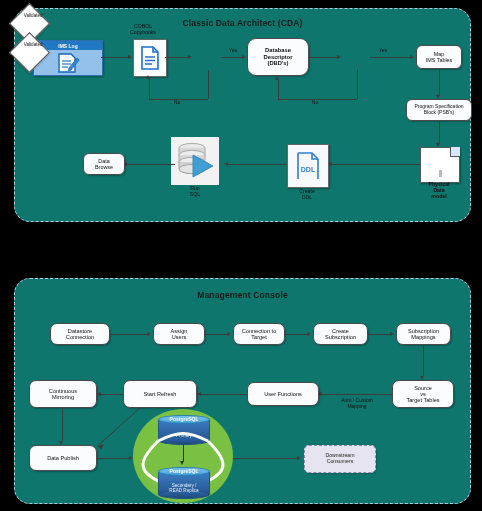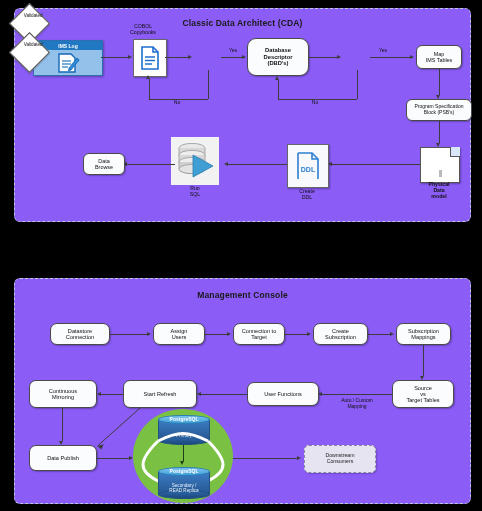--- a/index.html
+++ b/index.html
@@ -1,21 +1,21 @@
 <!DOCTYPE html>
 <html><head>
 <meta charset="utf-8">
 <style>
   html,body{margin:0;padding:0;background:#000;}
   body{width:482px;height:511px;overflow:hidden;
        font-family:"Liberation Sans","DejaVu Sans",sans-serif;}
   #root{position:relative;width:482px;height:511px;background:#000;}
 
-  .panel{position:absolute;background:#8b5cf6;border:1px dashed #b9c8de;
-         border-radius:6px;}
+  .panel{position:absolute;background:#0f766e;border:1px dashed #b9c8de;
+         border-radius:16px;}
   .panel-title{position:absolute;width:100%;text-align:center;
          font-size:8.5px;font-weight:bold;color:#1a1a1a;letter-spacing:.15px;}
 
   
   .n{position:absolute;box-sizing:border-box;display:flex;align-items:center;
      justify-content:center;text-align:center;line-height:1.12;color:#111;}
 
   .rbox{background:#fbfcfe;border:1px solid #4a4a4a;border-radius:6px;
         font-size:5.4px;box-shadow:1px 1px 1.5px rgba(0,0,0,.25);}
   .rbox.big{font-size:5.8px;font-weight:bold;border-radius:9px;}

